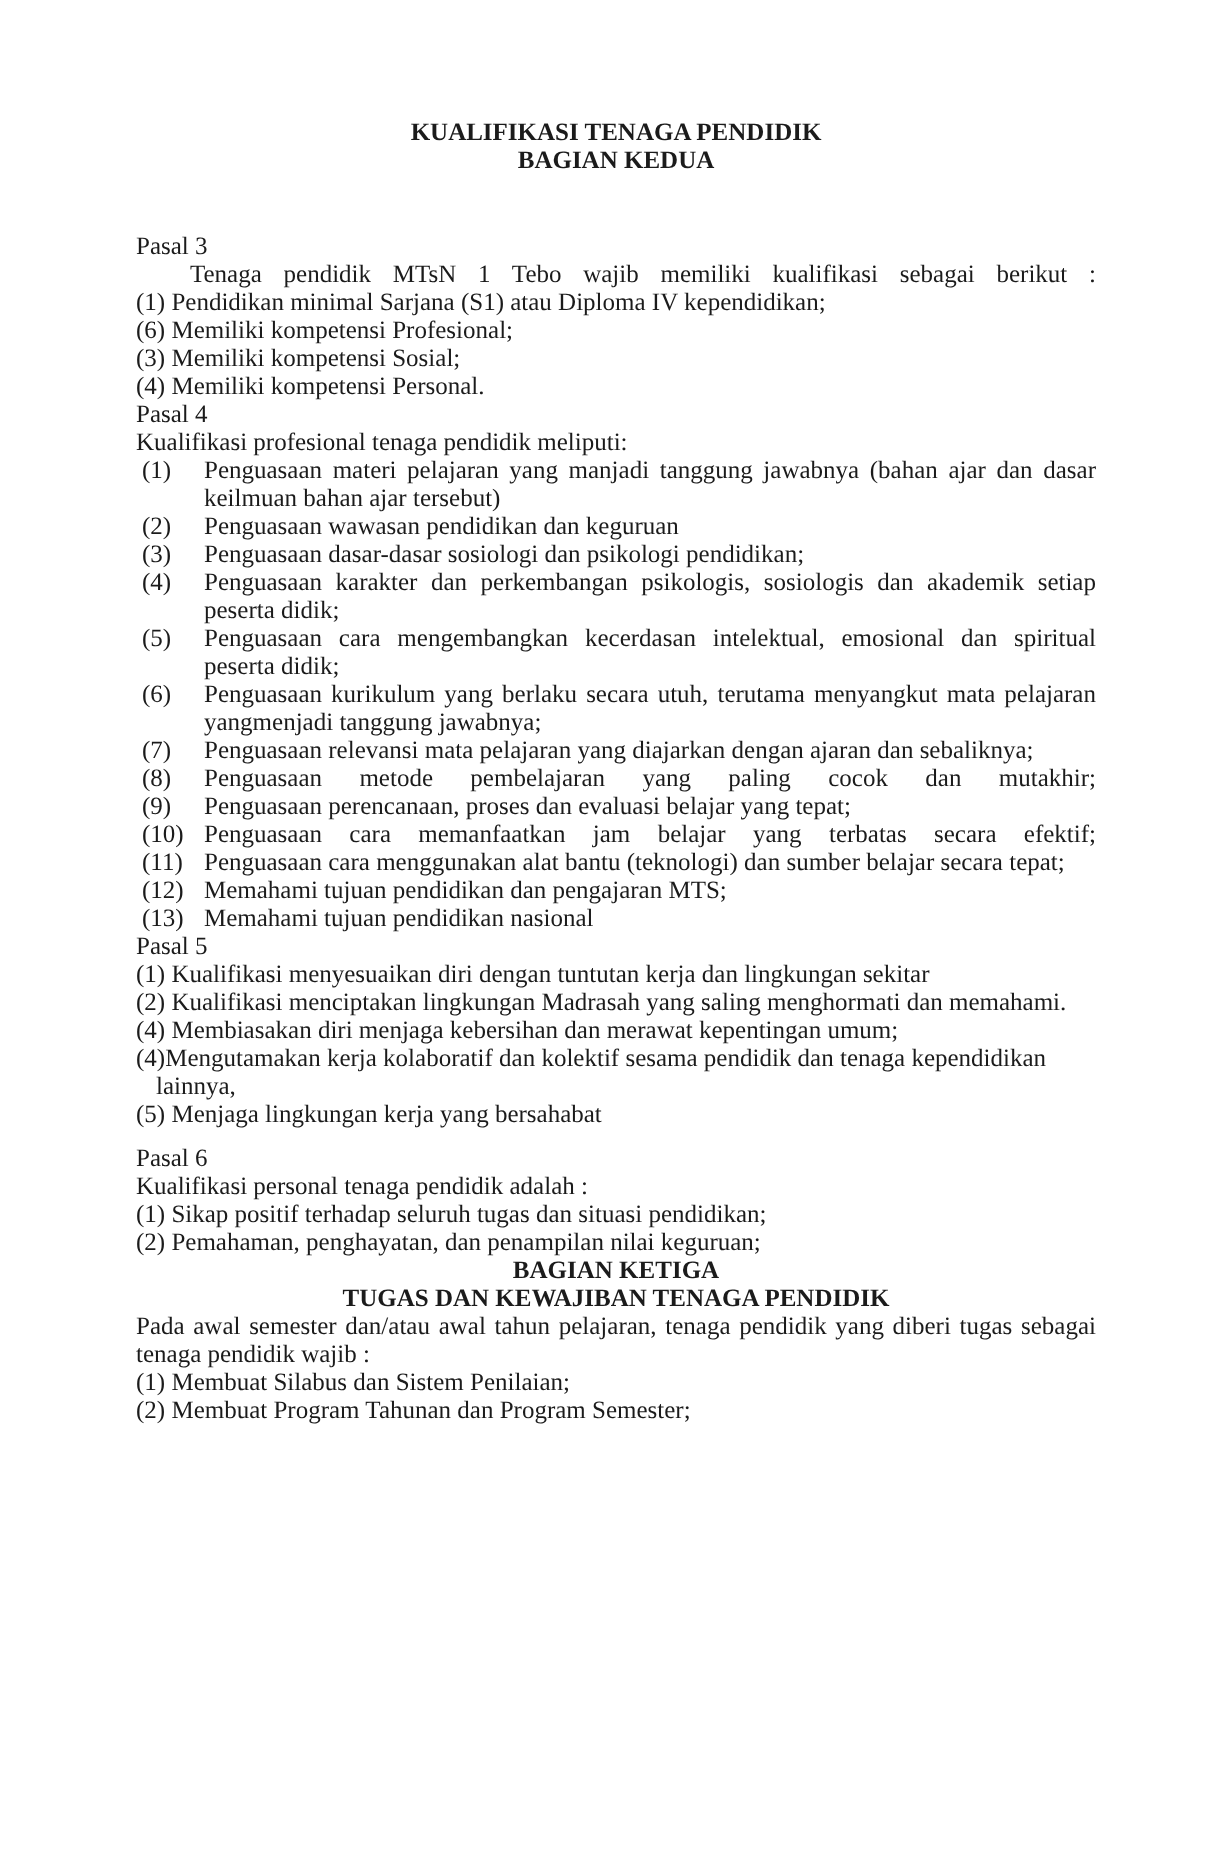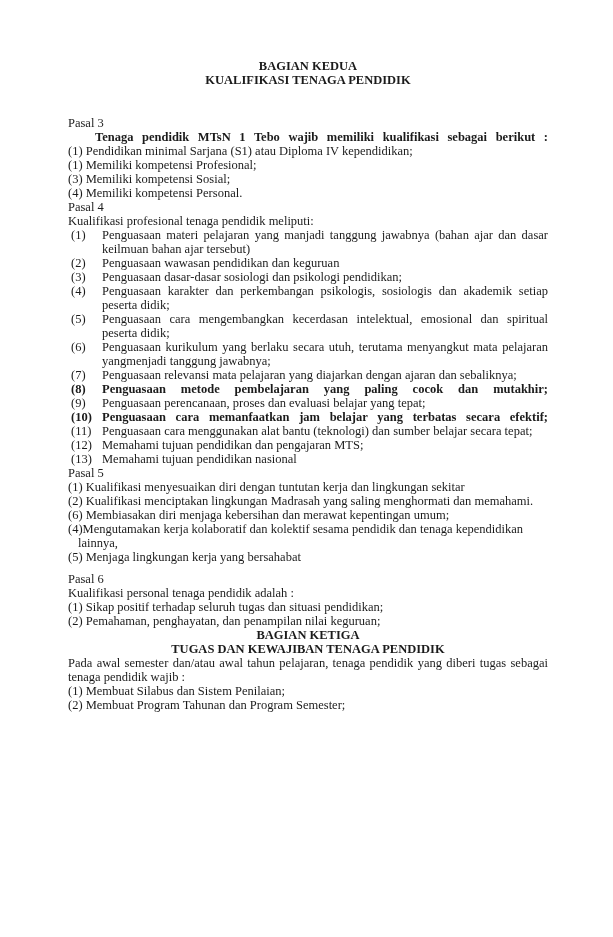--- a/index.html
+++ b/index.html
@@ -28,21 +28,20 @@
   .mt-pasal7 { margin-top: 15px; }
   p, .line { margin: 0; }
   .intro-indent {
     text-indent: 27px;
   }
   .justify { text-align: justify; }
   .justify-last {
     text-align: justify;
     -moz-text-align-last: justify;
     text-align-last: justify;
-    font-weight: bold;
   }
   ol.hang-list { list-style: none; margin: 0; padding: 0; }
   ol.hang-list > li {
     position: relative;
     padding-left: 34px;
   }
   ol.hang-list > li > .num {
     position: absolute;
     left: 3px;
     top: 0;
@@ -53,29 +52,29 @@
     padding-left: 10px;
     text-indent: -10px;
   }
 </style>
 </head>
 <body>
 
 <div class="page">
 
   <div class="part-heading">
+    <div class="line">KUALIFIKASI TENAGA PENDIDIK</div>
     <div class="line">BAGIAN KEDUA</div>
-    <div class="line">KUALIFIKASI TENAGA PENDIDIK</div>
   </div>
 
   <div class="pasal-heading mt-pasal3">Pasal 3</div>
   <p class="intro-indent justify-last">Tenaga pendidik MTsN 1 Tebo wajib memiliki kualifikasi sebagai berikut :</p>
   <ul class="plain-list">
     <li>(1) Pendidikan minimal Sarjana (S1) atau Diploma IV kependidikan;</li>
-    <li>(1) Memiliki kompetensi Profesional;</li>
+    <li>(6) Memiliki kompetensi Profesional;</li>
     <li>(3) Memiliki kompetensi Sosial;</li>
     <li>(4) Memiliki kompetensi Personal.</li>
   </ul>
 
   <div class="pasal-heading">Pasal 4</div>
   <p>Kualifikasi profesional tenaga pendidik meliputi:</p>
   <ol class="hang-list">
     <li class="justify">
       <span class="num">(1)</span>
       <span>Penguasaan materi pelajaran yang manjadi tanggung jawabnya (bahan ajar dan dasar keilmuan bahan ajar tersebut)</span>
@@ -127,21 +126,21 @@
     <li>
       <span class="num">(13)</span>
       <span>Memahami tujuan pendidikan nasional</span>
     </li>
   </ol>
 
   <div class="pasal-heading mt-pasal5">Pasal 5</div>
   <ul class="plain-list">
     <li>(1) Kualifikasi menyesuaikan diri dengan tuntutan kerja dan lingkungan sekitar</li>
     <li>(2) Kualifikasi menciptakan lingkungan Madrasah yang saling menghormati dan memahami.</li>
-    <li>(6) Membiasakan diri menjaga kebersihan dan merawat kepentingan umum;</li>
+    <li>(4) Membiasakan diri menjaga kebersihan dan merawat kepentingan umum;</li>
     <li class="hang10">(4)Mengutamakan kerja kolaboratif dan kolektif sesama pendidik dan tenaga kependidikan lainnya,</li>
     <li>(5) Menjaga lingkungan kerja yang bersahabat</li>
   </ul>
 
   <div class="pasal-heading mt-pasal6">Pasal 6</div>
   <p>Kualifikasi personal tenaga pendidik adalah :</p>
   <ul class="plain-list">
     <li>(1) Sikap positif terhadap seluruh tugas dan situasi pendidikan;</li>
     <li>(2) Pemahaman, penghayatan, dan penampilan nilai keguruan;</li>
   </ul>

